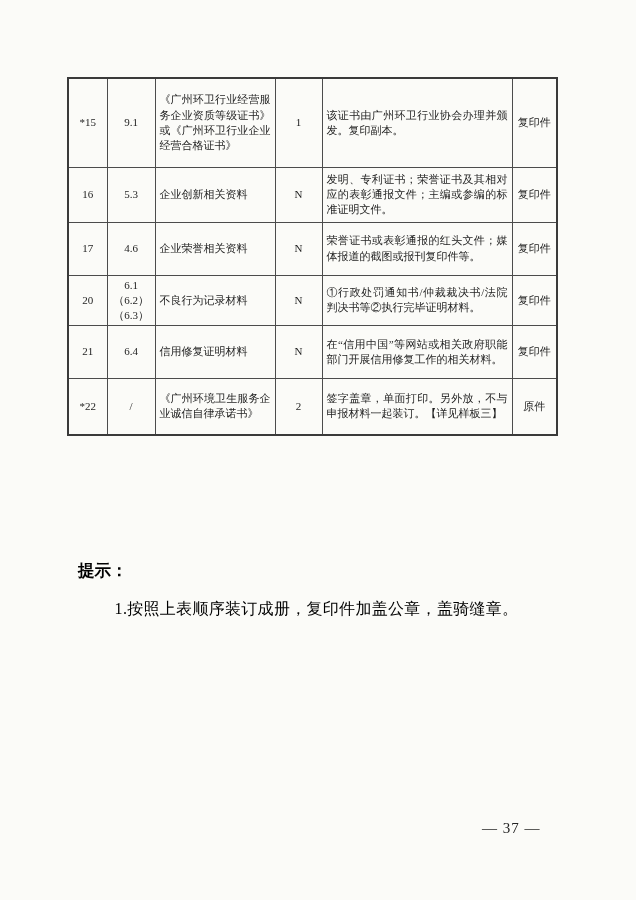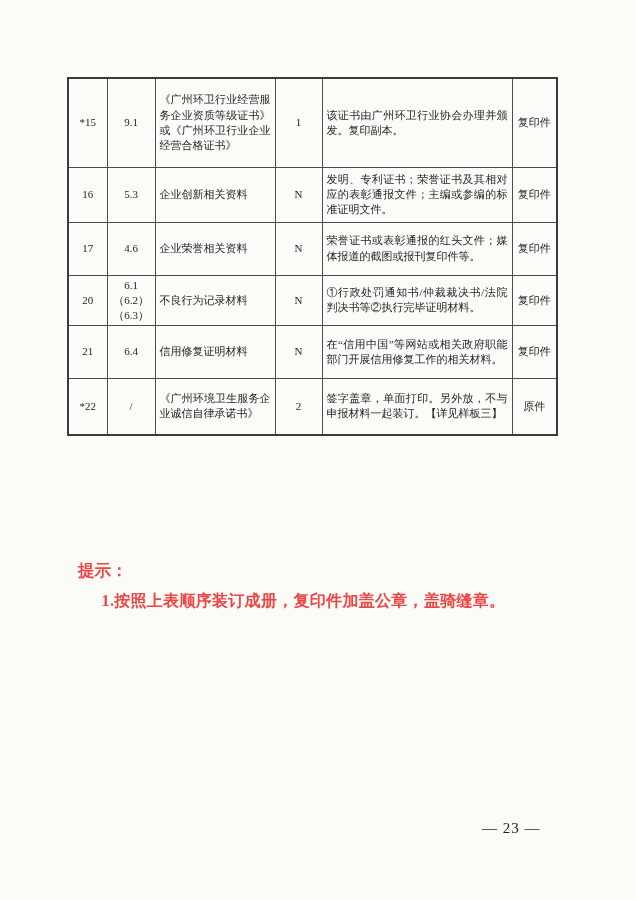--- a/index.html
+++ b/index.html
@@ -58,33 +58,32 @@
   tr.r7 { height: 56px; }
 
   
   .notes {
     position: absolute;
     left: 68px;
     top: 558px;
     width: 500px;
     font-size: 16px;
     line-height: 25px;
-    color: #ef4444;
+    color: #000000;
   }
   .notes-title {
     font-weight: bold;
     font-size: 16.5px;
     margin: 0 0 5px 10px;
   }
   .note {
-    margin: 0;
+    margin: 13px;
     text-indent: 2.1em;
     letter-spacing: 0.3px;
     text-align: justify;
-    font-weight: bold;
   }
 
   
   .page-number {
     position: absolute;
     left: 482px;
     top: 820px;
     font-size: 15px;
     letter-spacing: 1px;
     color: #222;
@@ -156,15 +155,15 @@
         <td class="c-form">原件</td>
       </tr>
     </tbody>
   </table>
 
   <div class="notes">
     <div class="notes-title">提示：</div>
     <p class="note">1.按照上表顺序装订成册，复印件加盖公章，盖骑缝章。</p>
   </div>
 
-  <div class="page-number">— 23 —</div>
+  <div class="page-number">— 37 —</div>
 
 </div>
 
 </body></html>

